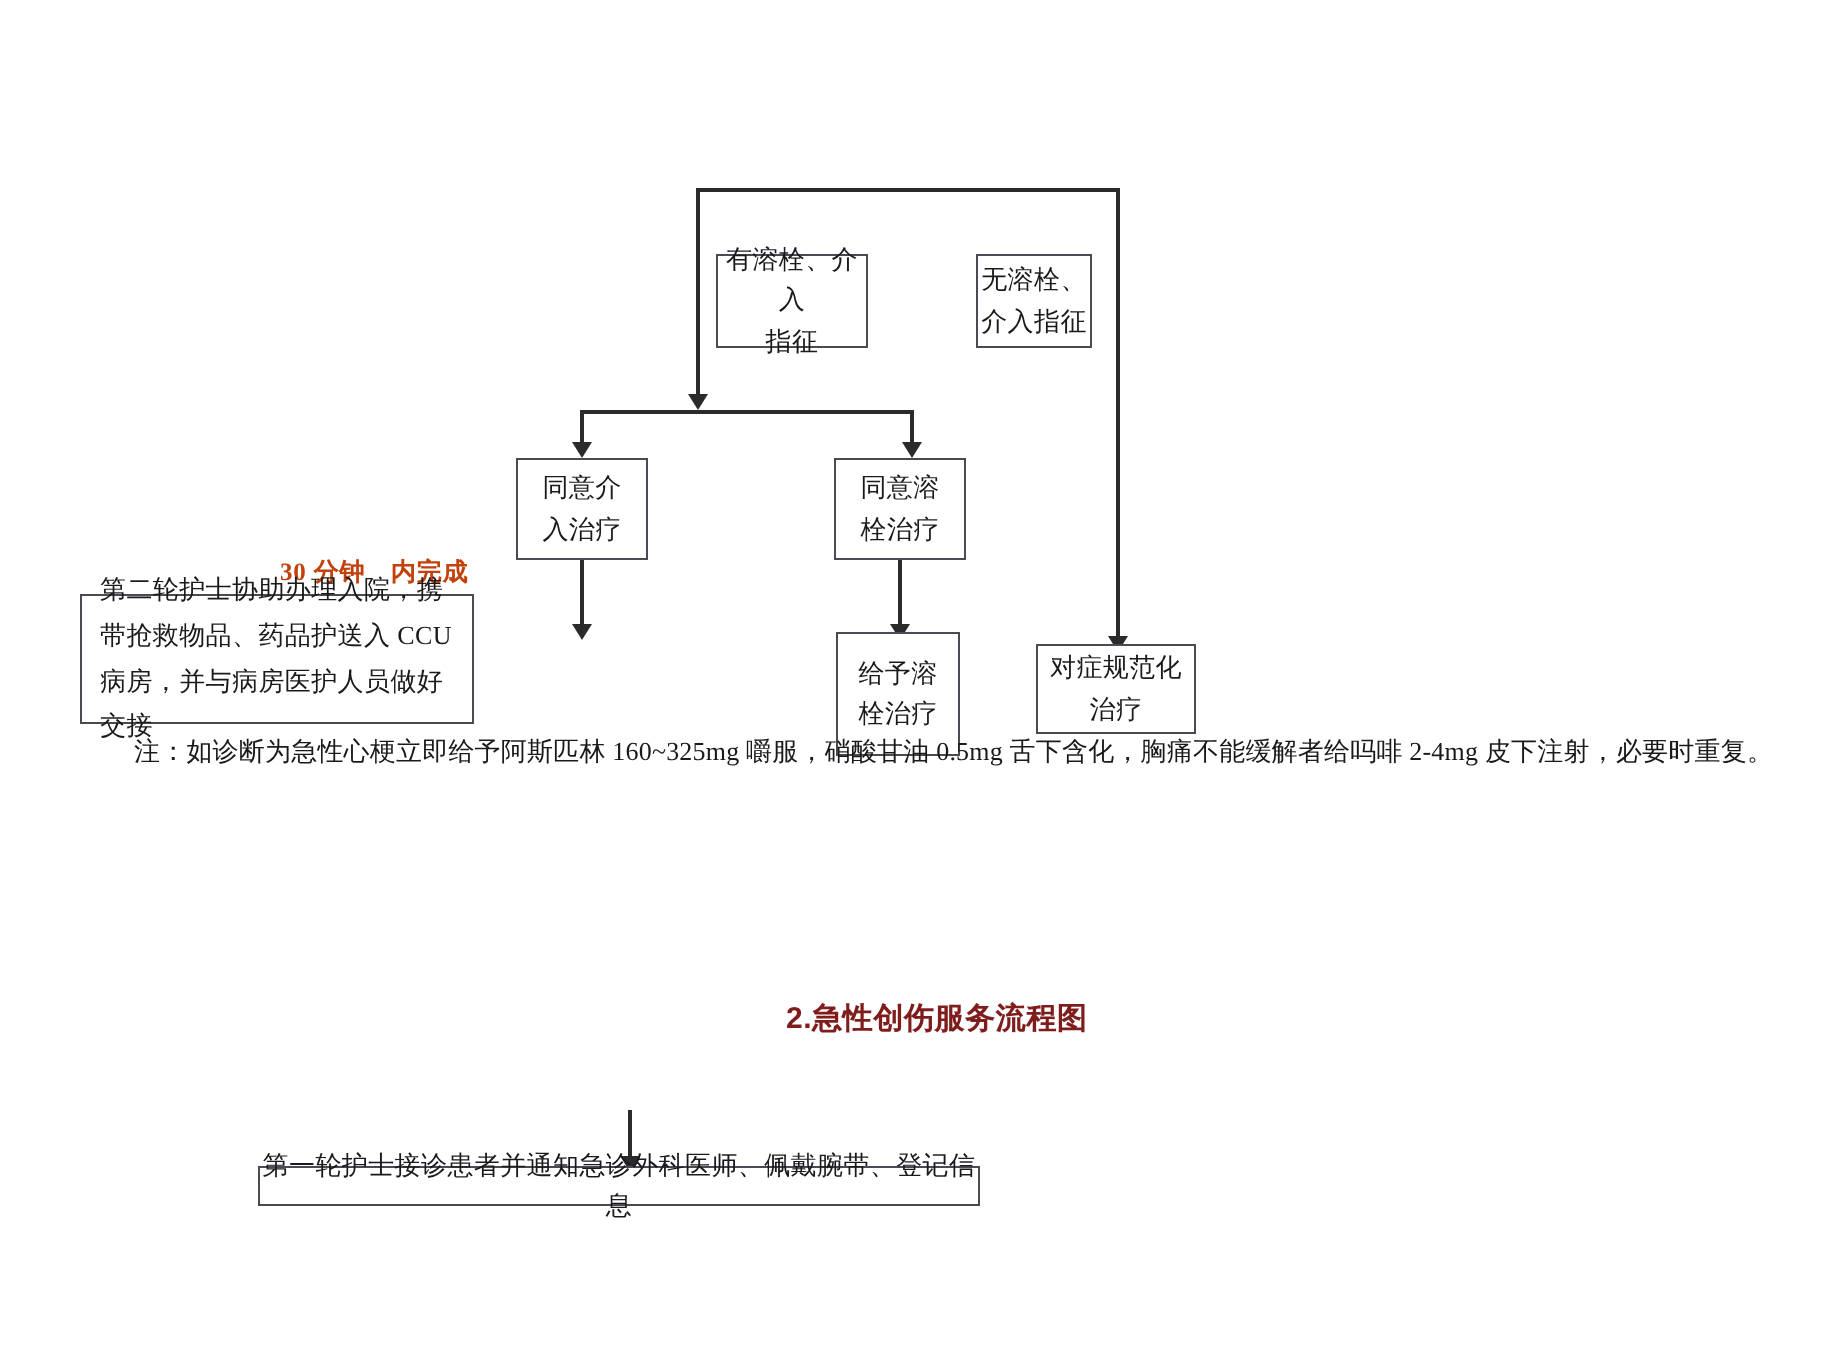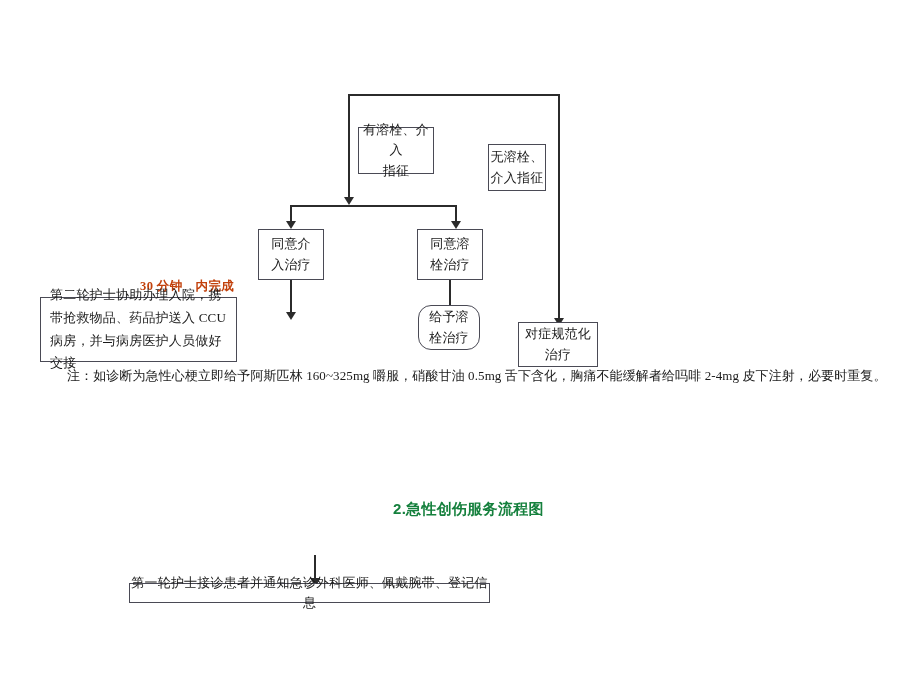--- a/index.html
+++ b/index.html
@@ -78,21 +78,21 @@
   }
   .note {
     font-size: 13px;
     letter-spacing: 0.1px;
   }
   .section-title {
     font-family: "Liberation Sans", "DejaVu Sans", sans-serif;
     font-size: 15px;
     font-weight: bold;
     letter-spacing: 0.3px;
-    color: #15803d;
+    color: #7f1d1d;
   }
 </style>
 </head>
 <body>
 
 <div id="page">
 
   <div class="hline" style="left:348px; top:94px; width:212px;"></div>
 
   <div class="vline" style="left:348px; top:94px; height:105px;"></div>
@@ -101,21 +101,21 @@
   <div class="vline" style="left:558px; top:94px; height:228px;"></div>
   <div class="arrowhead" style="left:554px; top:318px;"></div>
 
   <div class="box" style="left:358px; top:127px; width:76px; height:47px;">
     <span>
       <span>有溶栓、介入</span><br>
       <span>指征</span>
     </span>
   </div>
 
-  <div class="box" style="left:488px; top:144px; width:58px; height:47px;">
+  <div class="box" style="left:488px; top:127px; width:58px; height:47px;">
     <span>
       <span>无溶栓、</span><br>
       <span>介入指征</span>
     </span>
   </div>
 
   <div class="hline" style="left:290px; top:205px; width:167px;"></div>
   <div class="vline" style="left:290px; top:205px; height:18px;"></div>
   <div class="arrowhead" style="left:286px; top:221px;"></div>
   <div class="vline" style="left:455px; top:205px; height:18px;"></div>
@@ -135,21 +135,21 @@
     </span>
   </div>
 
   <div class="vline" style="left:290px; top:280px; height:34px;"></div>
   <div class="arrowhead" style="left:286px; top:312px;"></div>
 
   <div class="vline" style="left:449px; top:280px; height:34px;"></div>
   <div class="arrowhead" style="left:445px; top:312px;"></div>
 
 
-  <div class="box" style="left:418px; top:305px; width:62px; height:45px;border-radius:13px;">
+  <div class="box" style="left:418px; top:316px; width:62px; height:62px;">
     <span>
       <span>给予溶</span><br>
       <span>栓治疗</span>
     </span>
   </div>
 
   <div class="box" style="left:518px; top:322px; width:80px; height:45px;">
     <span>
       <span>对症规范化</span><br>
       <span>治疗</span>

